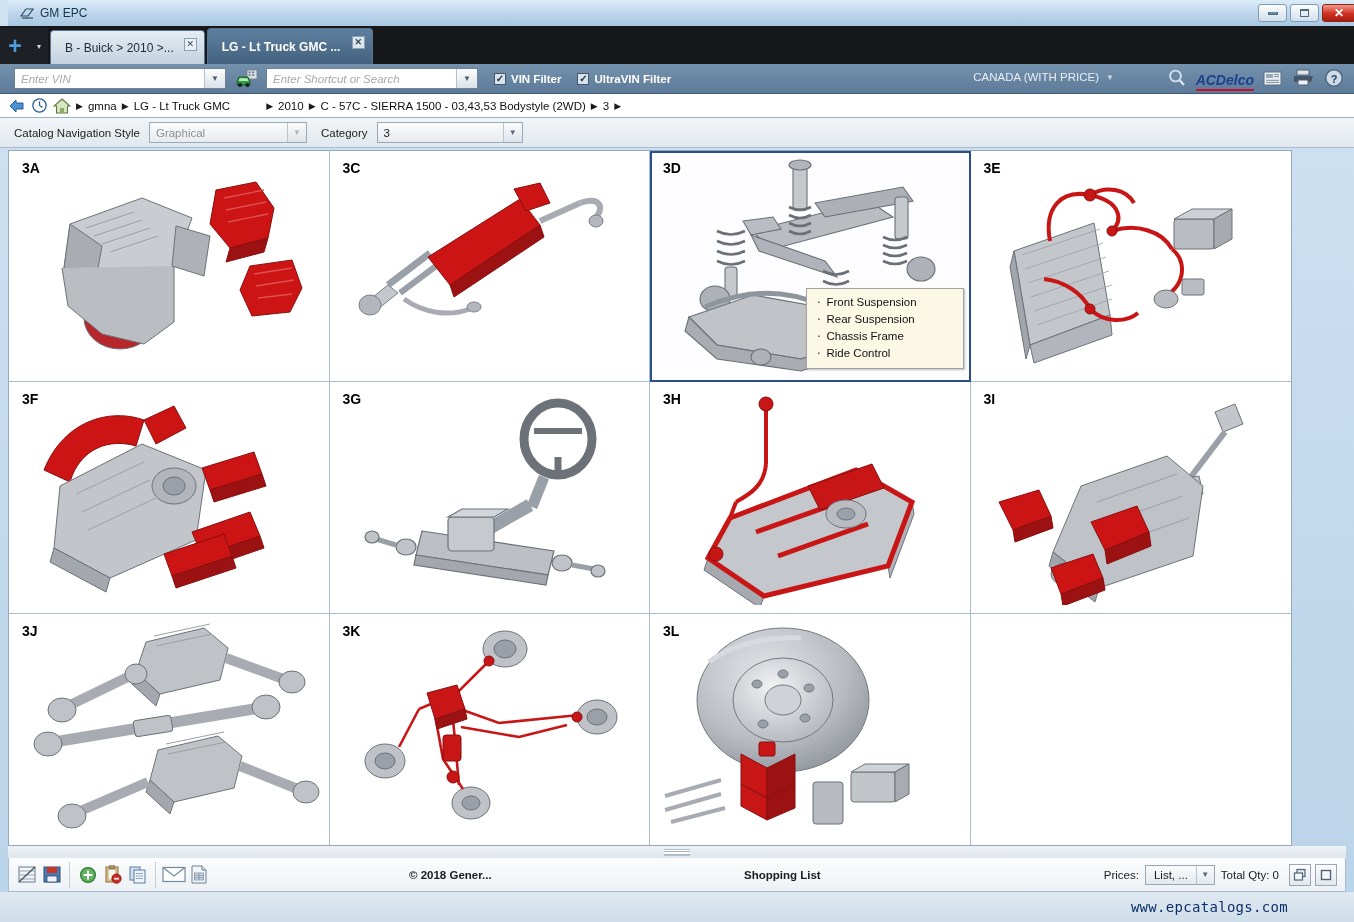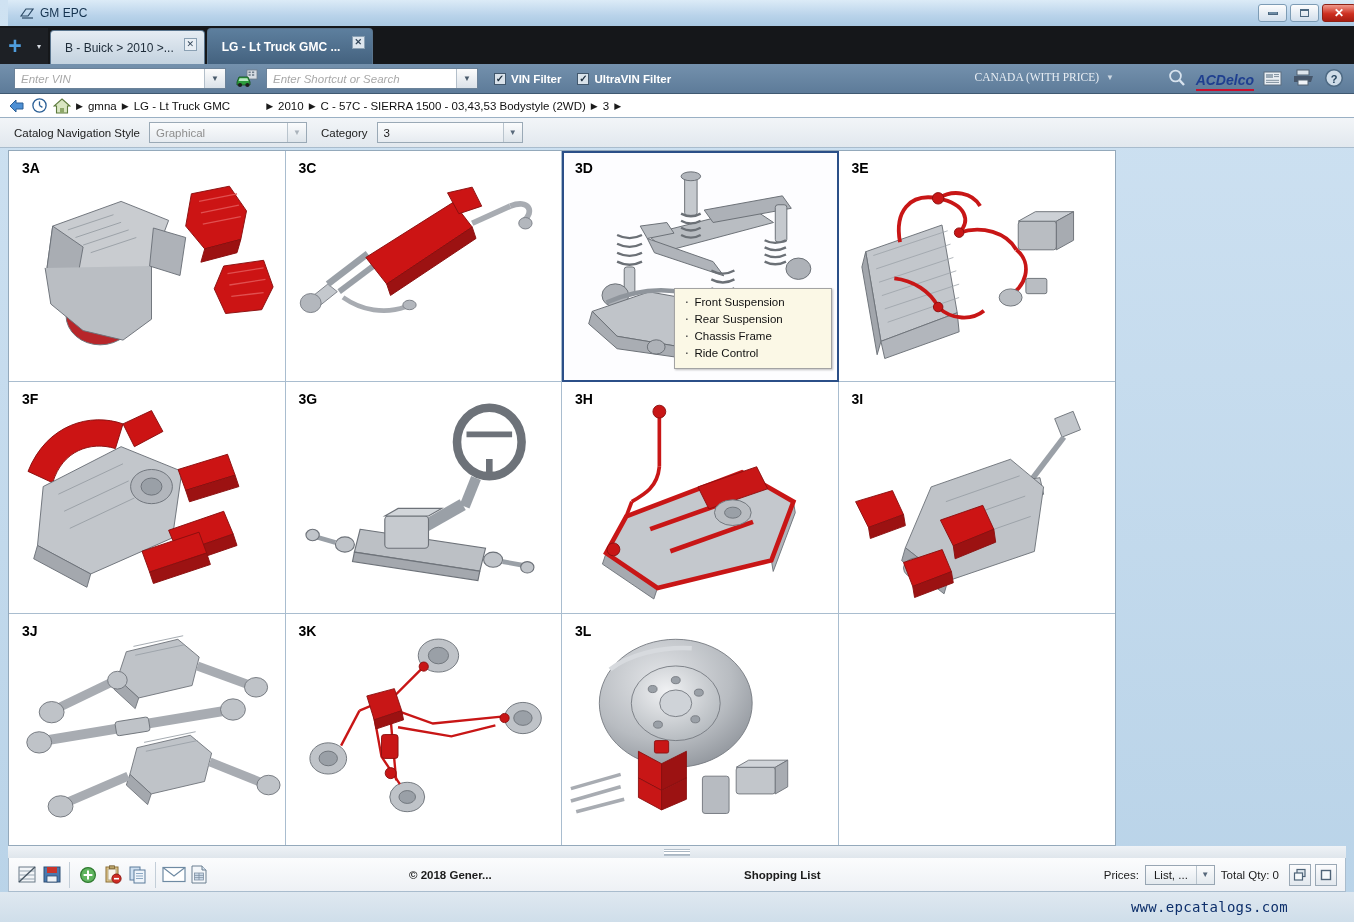--- a/index.html
+++ b/index.html
@@ -118,21 +118,21 @@
   .chk{
     display:flex; align-items:center; gap:5px; margin-left:16px;
     color:#fff; font-size:11.5px; font-weight:bold;
   }
   .chk .box{
     width:12px;height:12px;background:#d9e2ea;border:1px solid #42586d;
     color:#1a2c3c; font-size:10px; line-height:10px; text-align:center; font-weight:bold;
   }
   .region{
     position:absolute; right:240px; top:7px; display:flex; align-items:center; gap:7px;
-    color:#e8eef4; font-size:11.5px;font-family:Liberation Serif, serif;
+    color:#e8eef4; font-size:11.5px;
   }
   .region .caret{ font-size:8px; color:#cdd8e2;}
   .rticons{ position:absolute; right:10px; top:4px; display:flex; align-items:center; gap:9px; }
 
   
   .breadcrumb{
     position:absolute; left:0; top:94px; width:1354px; height:24px;
     background:#ffffff; border-bottom:1px solid #9ab0c4;
     display:flex; align-items:center; font-size:11.5px; color:#101010;
   }
@@ -158,21 +158,21 @@
   .selbox .val{ flex:1; padding-left:6px; font-size:11.5px; color:#1c1c1c; }
   .selbox .arw{
     width:19px; height:19px; border-left:1px solid #b9c4cd;
     background:linear-gradient(#fbfcfd,#dde4ea);
     display:flex;align-items:center;justify-content:center; font-size:8px; color:#58697a;
   }
   .selbox.disabled .arw{ color:#aab3bb; }
 
   
   .gridwrap{
-    position:absolute; left:8px; top:150px; width:1108px; height:696px;
+    position:absolute; left:8px; top:150px; width:1284px; height:696px;
     background:#ffffff; border:1px solid #94a9bb;
     display:grid;
     grid-template-columns:repeat(4,1fr);
     grid-template-rows:repeat(3,1fr);
   }
   .cell{
     position:relative; border-right:1px solid #a9bdcf; border-bottom:1px solid #a9bdcf;
     background:#fff; overflow:hidden;
   }
   .cell:nth-child(4n){ border-right:none; }

